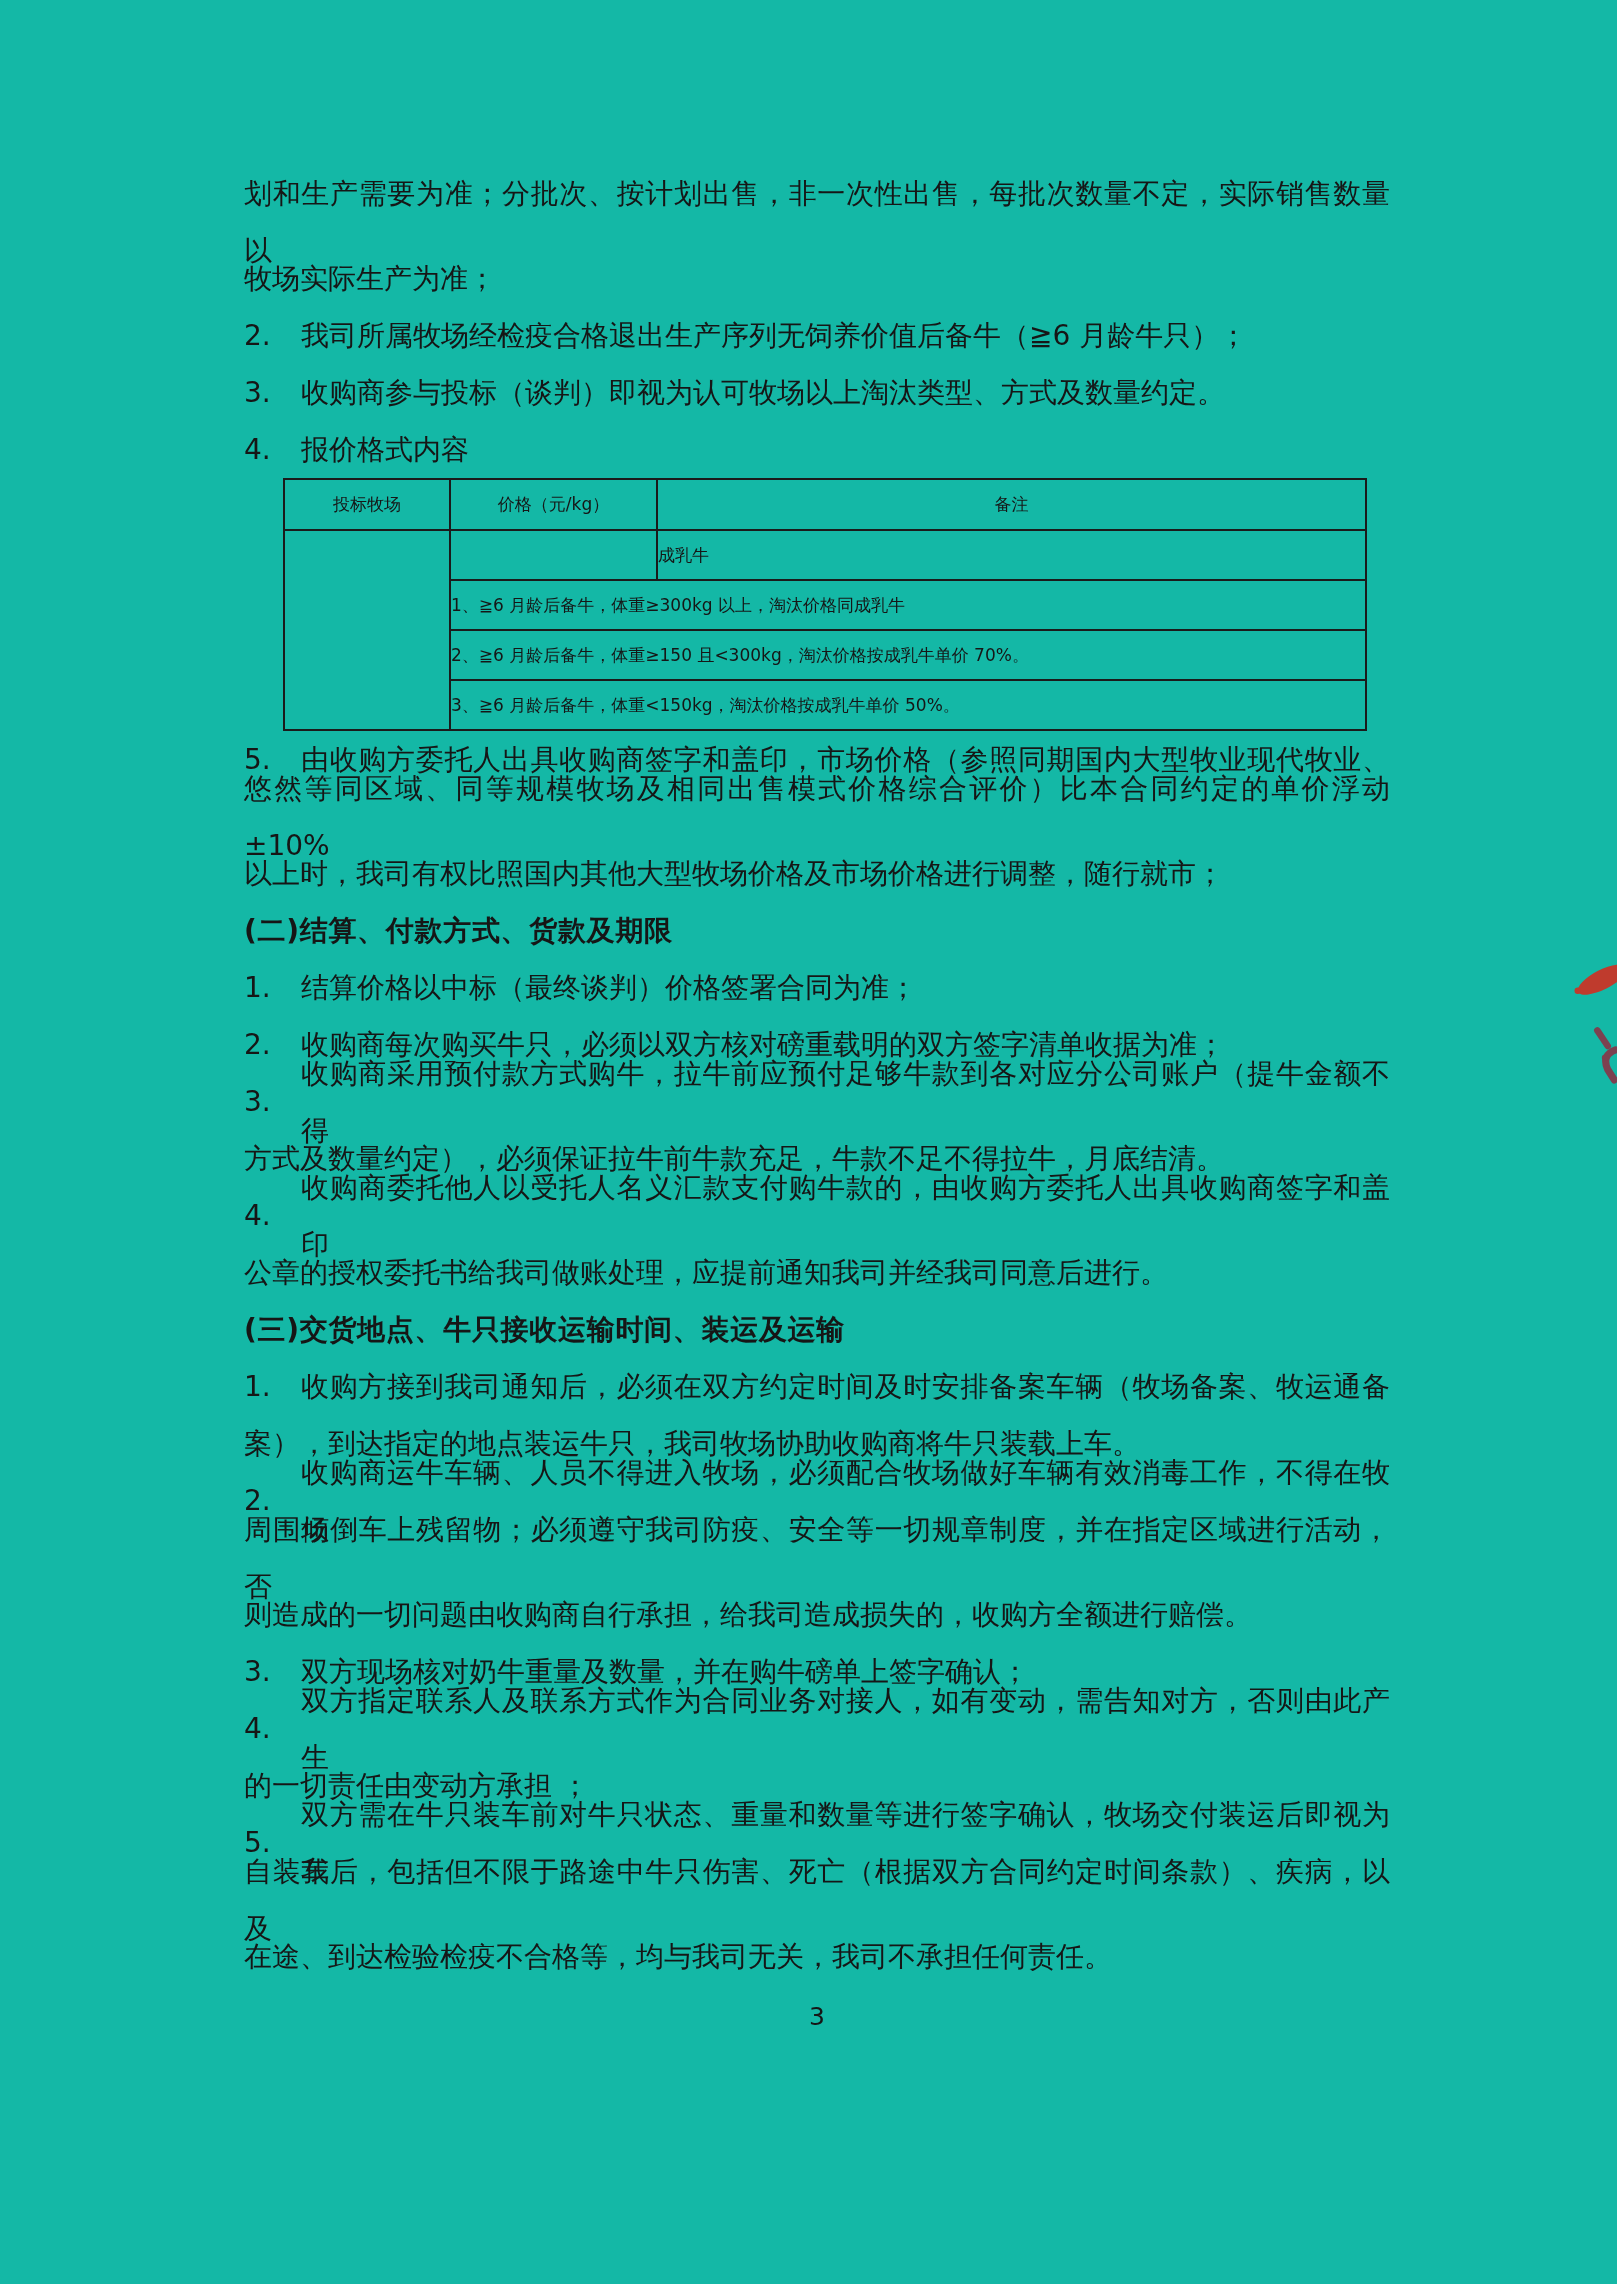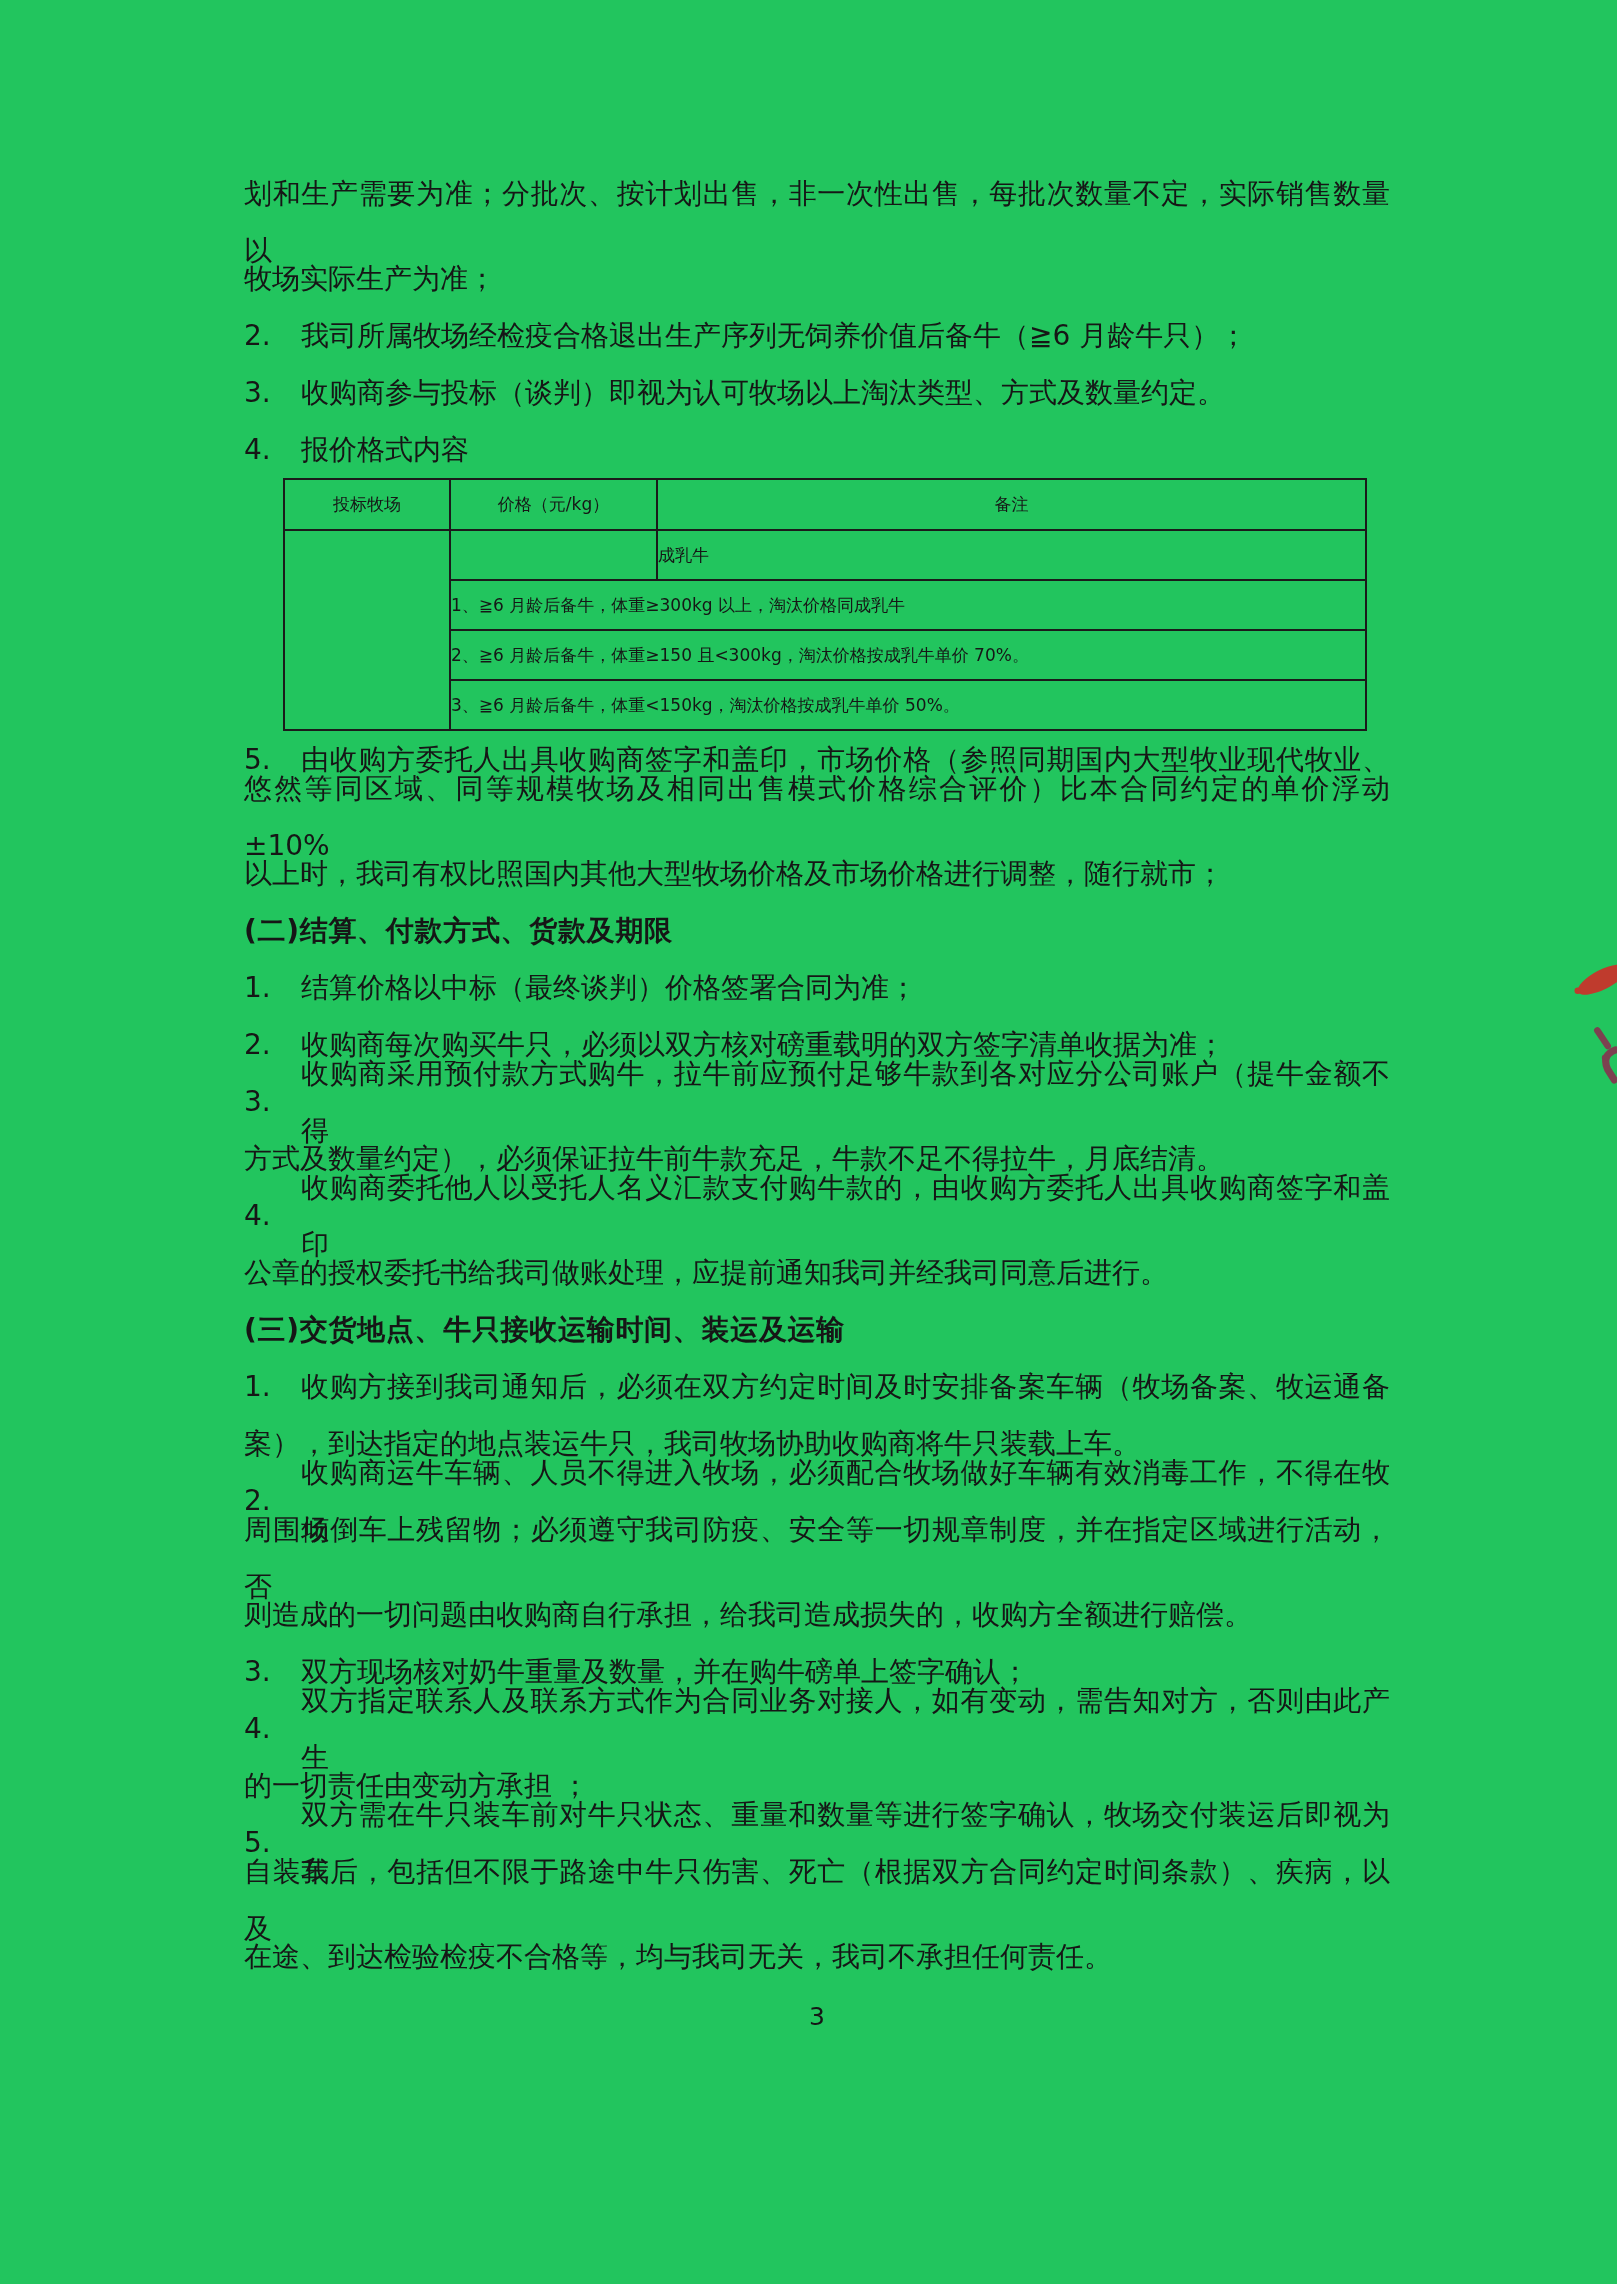--- a/index.html
+++ b/index.html
@@ -1,19 +1,19 @@
 <!DOCTYPE html>
 <html style="font-size:10.4px"><head>
 <meta charset="utf-8">
 <style>
   html,body{margin:0;padding:0;background:#e8e8e8;}
   .page{
     position:relative;
     width:1617px;height:2284px;
-    background:#22c55e;
+    background:#14b8a6;
     overflow:hidden;
     font-family:"DejaVu Sans","Liberation Sans",sans-serif;
     color:#161616;
     box-sizing:border-box;
     padding:193px 227px 0 244px;
   }
   .ln{
     height:57px;
     display:flex;
     align-items:center;

